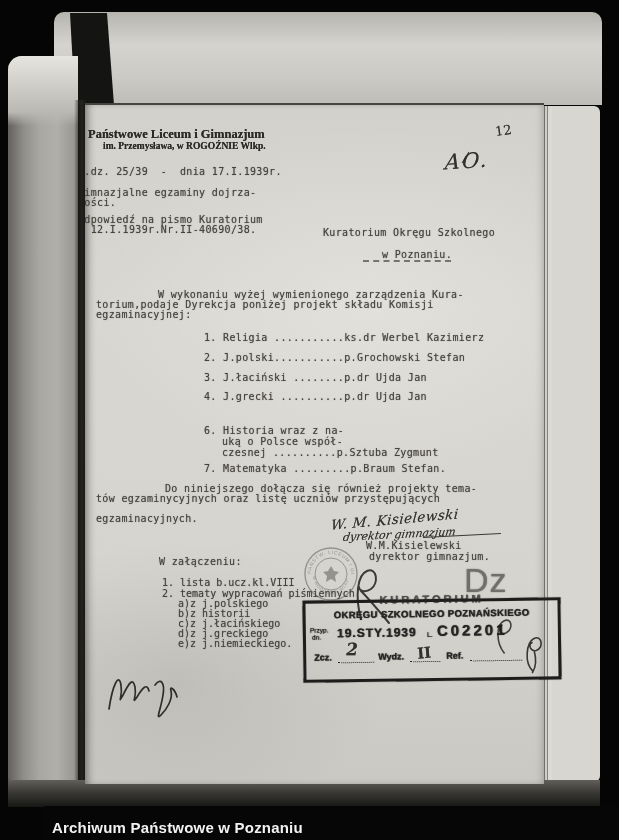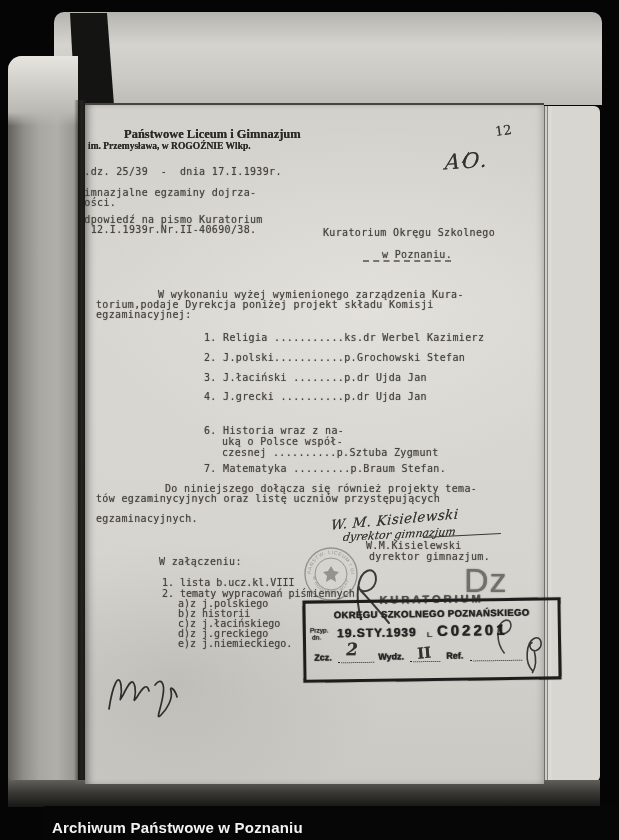--- a/index.html
+++ b/index.html
@@ -61,22 +61,22 @@
 
 <div class="abs pages-top-edge"></div>
 <div class="abs binding-notch"></div>
 <div class="abs book-edge-strip"></div>
 <div class="abs page-gap-shadow"></div>
 <div class="abs right-page-stack"></div>
 <div class="abs below-page-shadow"></div>
 
 <div class="abs document-page">
 
-  <div class="lh" style="left:3px;top:22px;font-size:12.5px;padding-left:36px;">Państwowe Liceum i Gimnazjum</div>
-  <div class="lh" style="left:3px;top:36px;font-size:9.5px;">im. Przemysława, w ROGOŹNIE Wlkp.</div>
+  <div class="lh" style="left:3px;top:22px;font-size:12.5px;">Państwowe Liceum i Gimnazjum</div>
+  <div class="lh" style="left:3px;top:36px;font-size:9.5px;padding-left:15px;">im. Przemysława, w ROGOŹNIE Wlkp.</div>
 
   <div class="hand" style="left:410px;top:18px;font-size:13px;font-style:normal;transform:rotate(-8deg);">12</div>
   <div class="hand" style="left:360px;top:44px;font-size:21px;letter-spacing:2px;transform:rotate(-4deg) skewX(-8deg);">AO.</div>
   <div class="ao-strike"></div>
 
   <div style="position:absolute;left:0;top:58px;width:270px;height:72px;overflow:hidden;">
     <div class="tw" style="left:-7px;top:4px;">L.dz. 25/39  -  dnia 17.I.1939r.</div>
     <div class="tw" style="left:-7px;top:25px;">Gimnazjalne egzaminy dojrza-</div>
     <div class="tw" style="left:-7px;top:35px;">łości.</div>
     <div class="tw" style="left:-7px;top:52px;">Odpowiedź na pismo Kuratorium</div>

